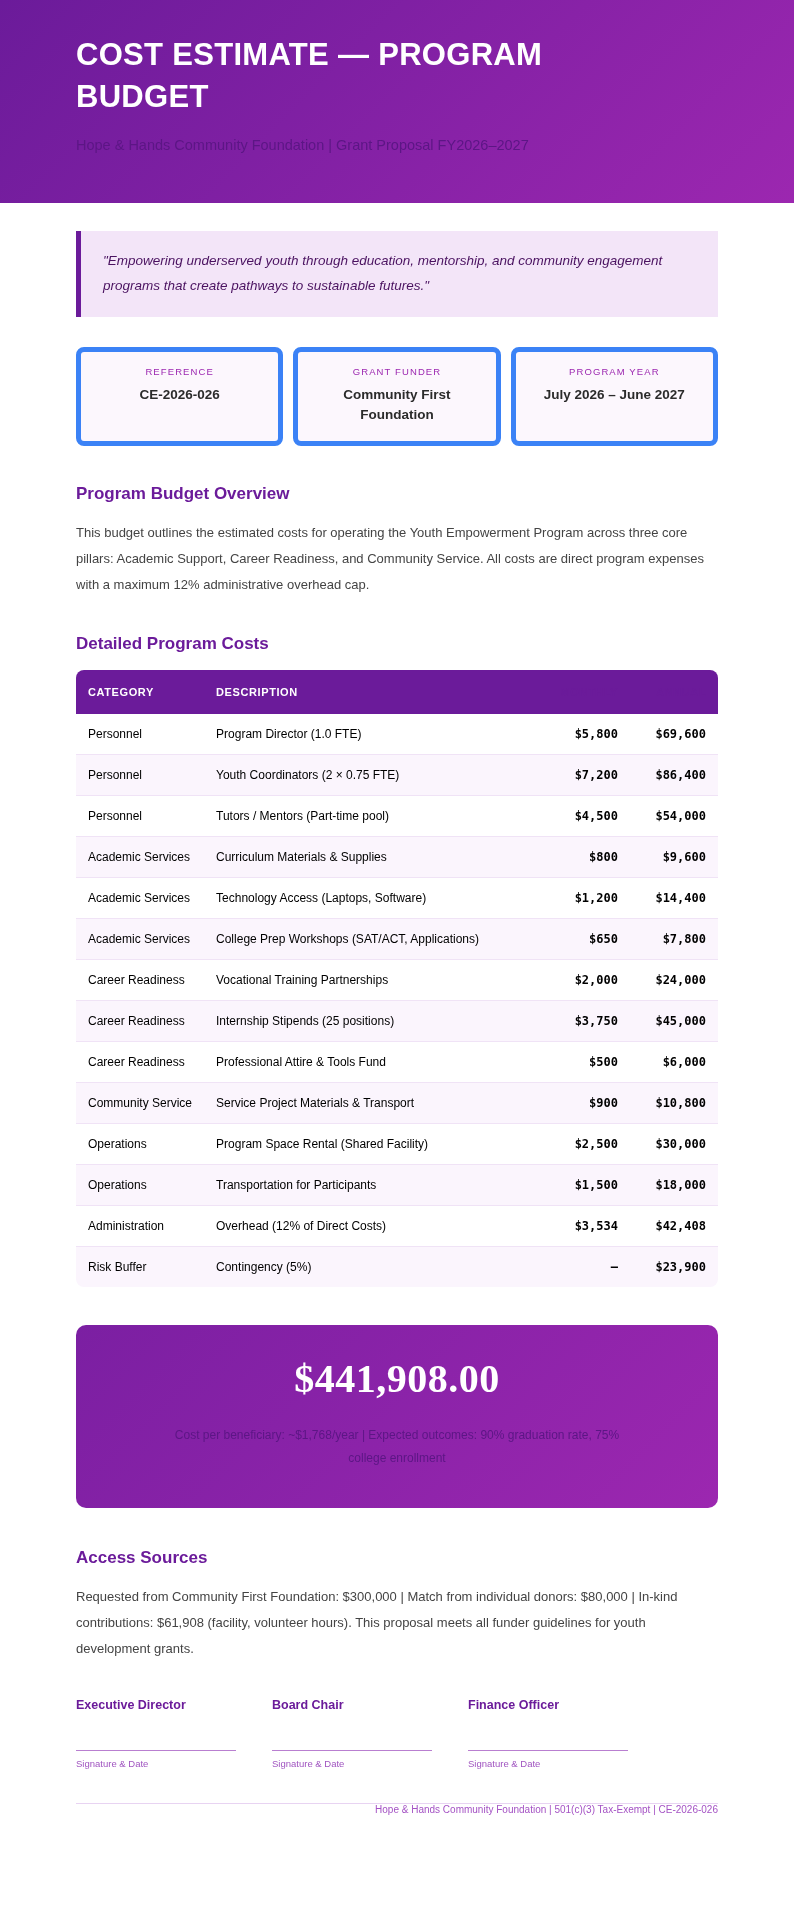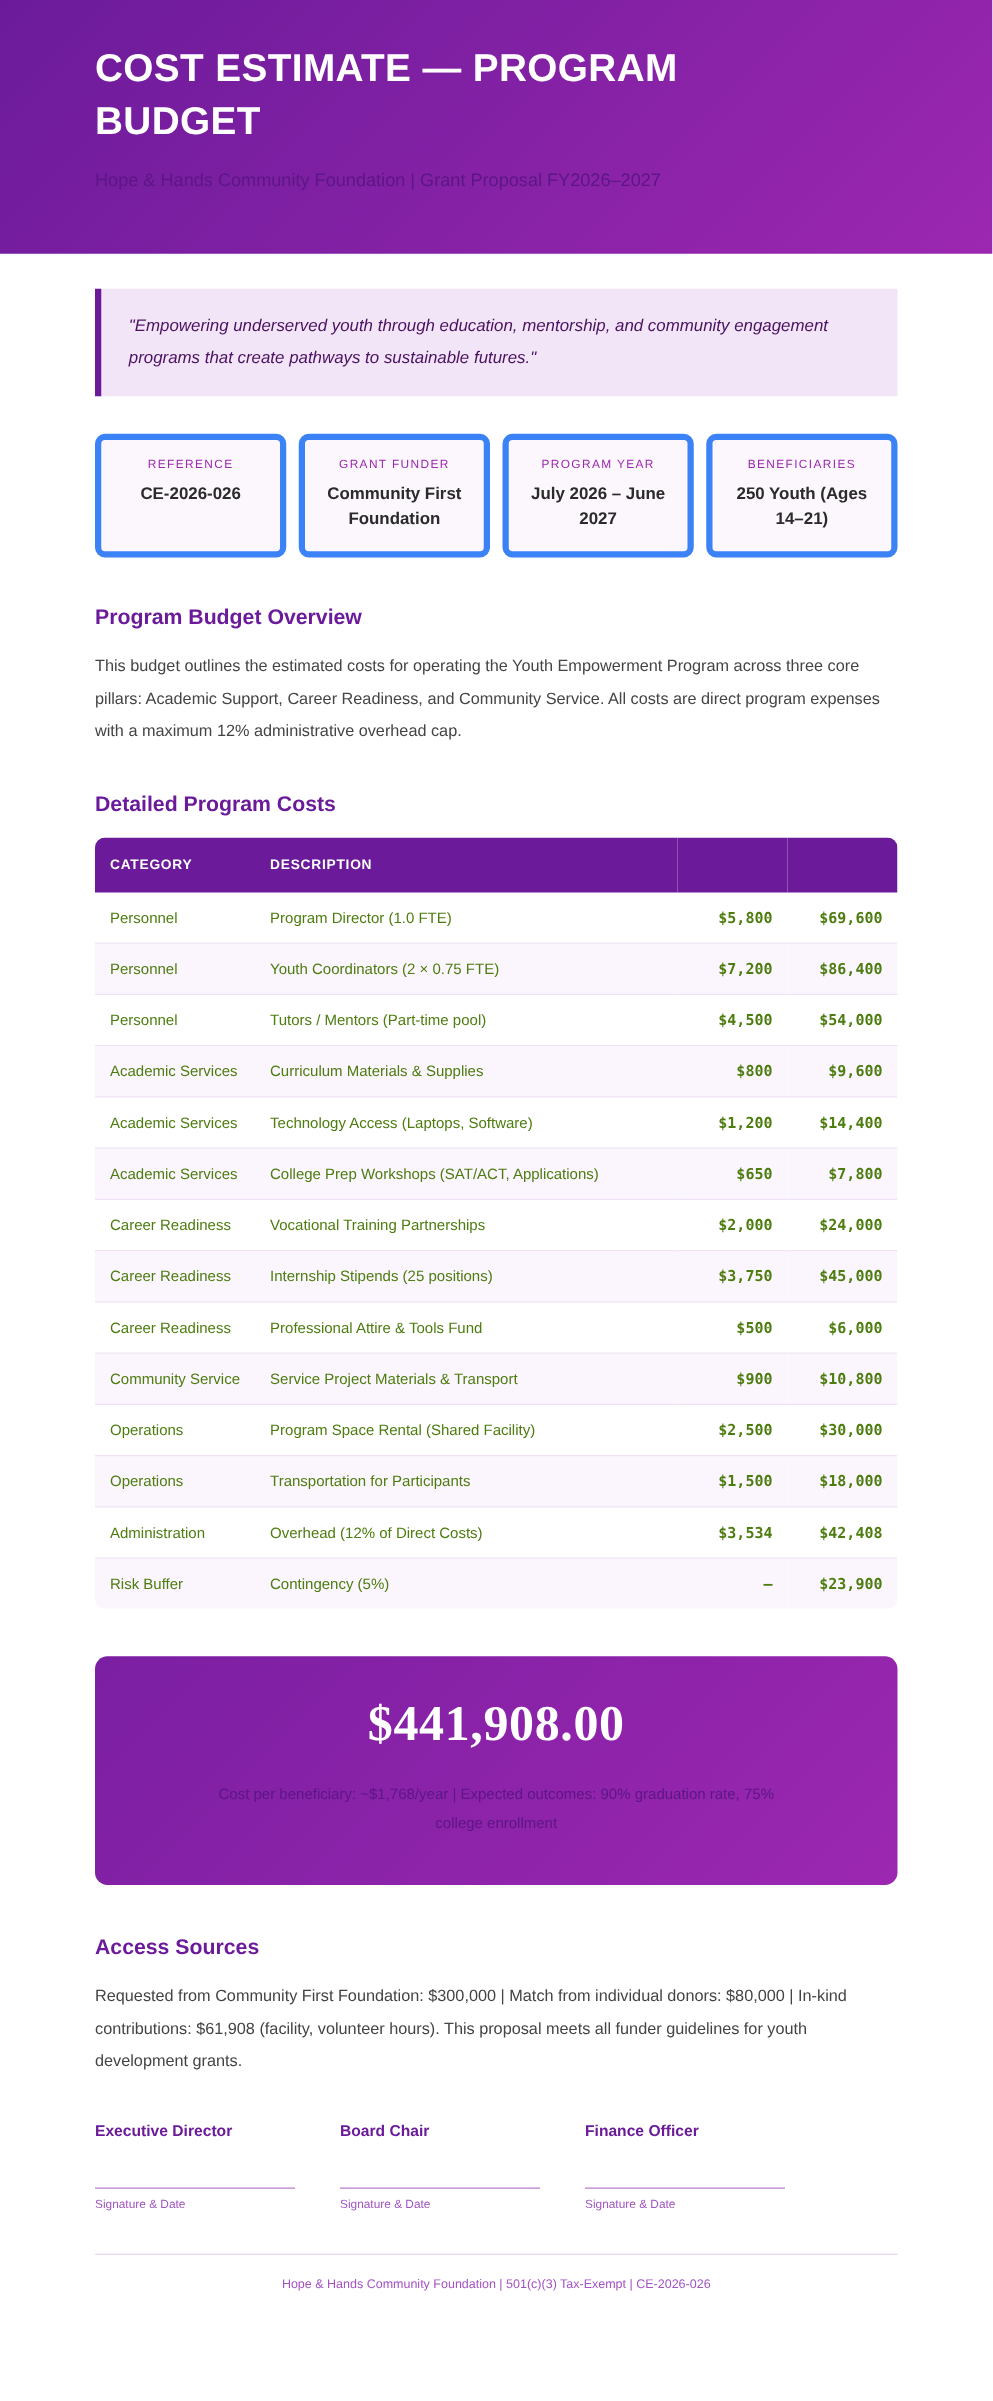--- a/index.html
+++ b/index.html
@@ -112,21 +112,21 @@
     padding: 16px 12px;
     font-weight: bold;
   }
   table.cost-table thead th.amt {
     text-align: right;
     color: #6b1b9a;
   }
   table.cost-table tbody td {
     padding: 13px 12px;
     font-size: 12px;
-    color: #4d7c0f;
+    color: #000000;
     border-bottom: 1px solid #f0e3f6;
   }
   table.cost-table tbody tr:nth-child(even) { background: #fbf5fd; }
   table.cost-table tbody tr:last-child td { border-bottom: none; }
   td.cat { width: 125px; white-space: nowrap; }
   td.desc { }
   td.amt {
     text-align: right;
     font-family: "DejaVu Sans Mono", monospace;
     font-size: 11.5px;
@@ -187,22 +187,22 @@
     margin-bottom: 7px;
   }
   .sig-caption {
     font-size: 9.5px;
     color: #a054c0;
   }
 
   
   .doc-footer {
     border-top: 1px solid #e8d3f2;
-    padding-top: 18px;
-    text-align: center;
+    padding-top: 0;
+    text-align: right;
   }
   .footer-text {
     font-size: 10px;
     color: #a452c4;
   }
 </style>
 </head>
 <body>
 
 <div class="doc-header">
@@ -221,24 +221,20 @@
       <div class="info-card-label">REFERENCE</div>
       <div class="info-card-value">CE-2026-026</div>
     </div>
     <div class="info-card">
       <div class="info-card-label">GRANT FUNDER</div>
       <div class="info-card-value">Community First Foundation</div>
     </div>
     <div class="info-card">
       <div class="info-card-label">PROGRAM YEAR</div>
       <div class="info-card-value">July 2026 – June 2027</div>
-    </div>
-    <div class="info-card">
-      <div class="info-card-label">BENEFICIARIES</div>
-      <div class="info-card-value">250 Youth (Ages 14–21)</div>
     </div>
   </div>
 
   <div class="section-title">Program Budget Overview</div>
   <div class="section-para">This budget outlines the estimated costs for operating the Youth Empowerment Program across three core pillars: Academic Support, Career Readiness, and Community Service. All costs are direct program expenses with a maximum 12% administrative overhead cap.</div>
 
   <div class="section-title">Detailed Program Costs</div>
 
   <div class="cost-table-wrap">
     <table class="cost-table">

